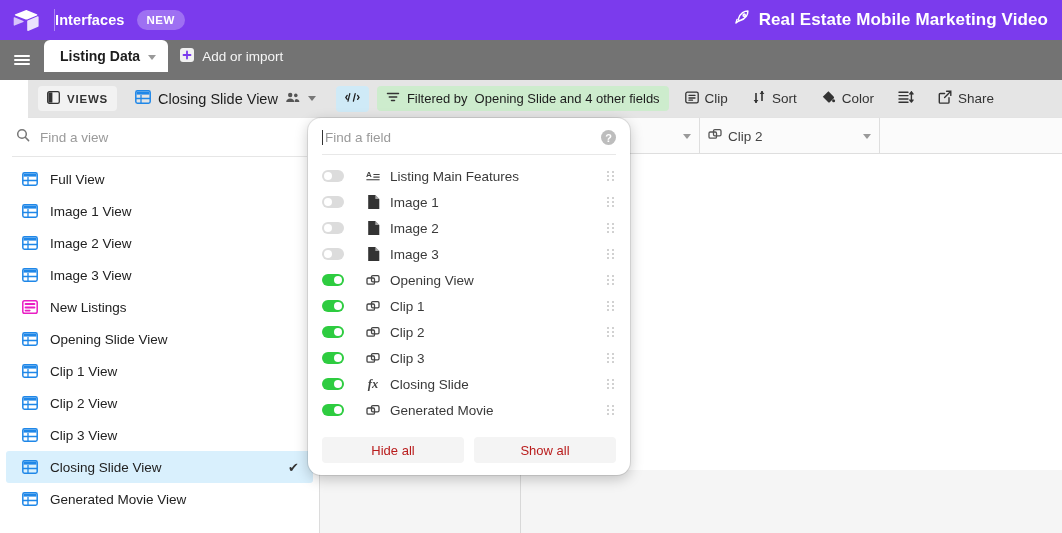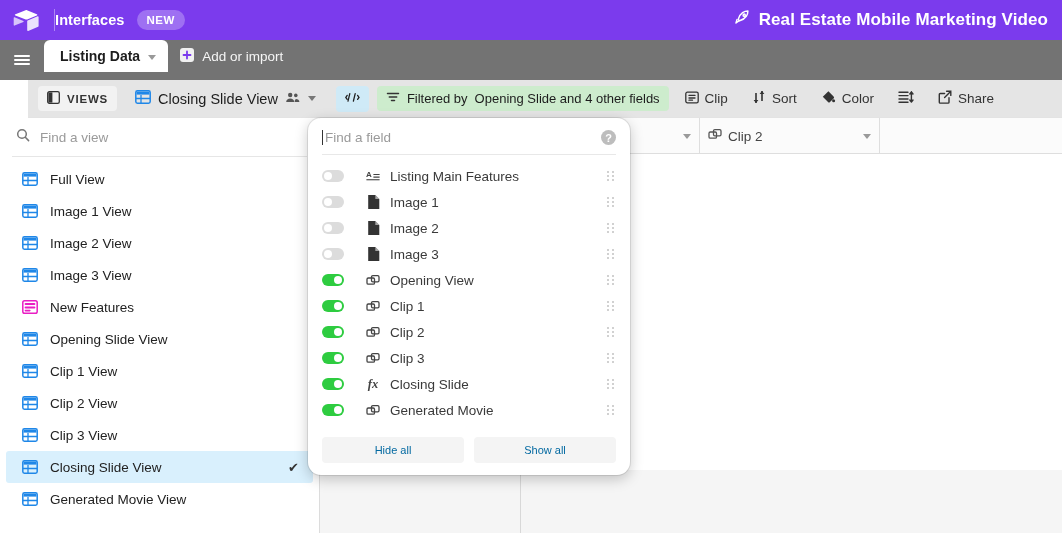--- a/index.html
+++ b/index.html
@@ -115,21 +115,21 @@
   .f-row { display: flex; align-items: center; height: 26px; padding: 0 14px; }
   .toggle { width: 22px; height: 12px; border-radius: 6px; background: #dcdcdc; position: relative; flex: none; }
   .toggle.on { background: #2ecc40; }
   .knob { position: absolute; top: 2px; left: 2px; width: 8px; height: 8px; border-radius: 50%; background: #fff; }
   .toggle.on .knob { left: 12px; }
   .f-icon { width: 22px; margin-left: 18px; display: flex; align-items: center; justify-content: center; color: #444; flex: none; }
   .f-lbl { font-size: 13.5px; color: #3a3a3a; margin-left: 6px; flex: 1; }
   .drag { width: 9px; display: grid; grid-template-columns: 3px 3px; gap: 2px; }
   .drag i { width: 2px; height: 2px; background: #c2c2c2; border-radius: 50%; display: block; }
   .pop-foot { display: flex; gap: 10px; padding: 8px 14px 12px 14px; }
-  .foot-btn { flex: 1; background: #f4f4f4; border-radius: 4px; height: 26px; display: flex; align-items: center; justify-content: center; font-size: 11px; color: #0369a1; }
+  .foot-btn { flex: 1; background: #f4f4f4; border-radius: 4px; height: 26px; display: flex; align-items: center; justify-content: center; font-size: 13px; color: #b91c1c; }
   .fx { font-style: italic; font-weight: 700; font-size: 12.5px; font-family: "Liberation Serif", serif; }
 </style>
 </head>
 <body>
 
 <div id="app">
 
   <div class="topbar">
     <div class="logo">
       <svg width="26" height="22" viewBox="0 0 26 22">
@@ -367,21 +367,21 @@
         </div>
         <div class="view-row">
           <span style="display: flex; align-items: center;">
             <svg width="16" height="16" viewBox="0 0 16 16">
               <rect x=".8" y="1.8" width="14.4" height="12.4" rx="1.8" fill="none" stroke="#e91ec4" stroke-width="1.5"></rect>
               <rect x="2.6" y="4" width="10.8" height="2.1" rx="1" fill="#e91ec4"></rect>
               <rect x="2.6" y="7.4" width="10.8" height="2.1" rx="1" fill="#e91ec4"></rect>
               <rect x="2.6" y="10.8" width="6" height="1.6" rx=".8" fill="#e91ec4"></rect>
             </svg>
           </span>
-          <span class="lbl">New Features</span>
+          <span class="lbl">New Listings</span>
         </div>
         <div class="view-row">
           <span style="display: flex; align-items: center;">
             <svg width="16" height="16" viewBox="0 0 16 16">
               <rect x=".8" y="1.8" width="14.4" height="12.4" rx="1.6" fill="none" stroke="#1f87e8" stroke-width="1.5"></rect>
               <rect x="1.6" y="2.6" width="12.8" height="3" fill="#1f87e8"></rect>
               <path d="M6 6v8M1 9.5h14" stroke="#1f87e8" stroke-width="1.3"></path>
             </svg>
           </span>
           <span class="lbl">Opening Slide View</span>

